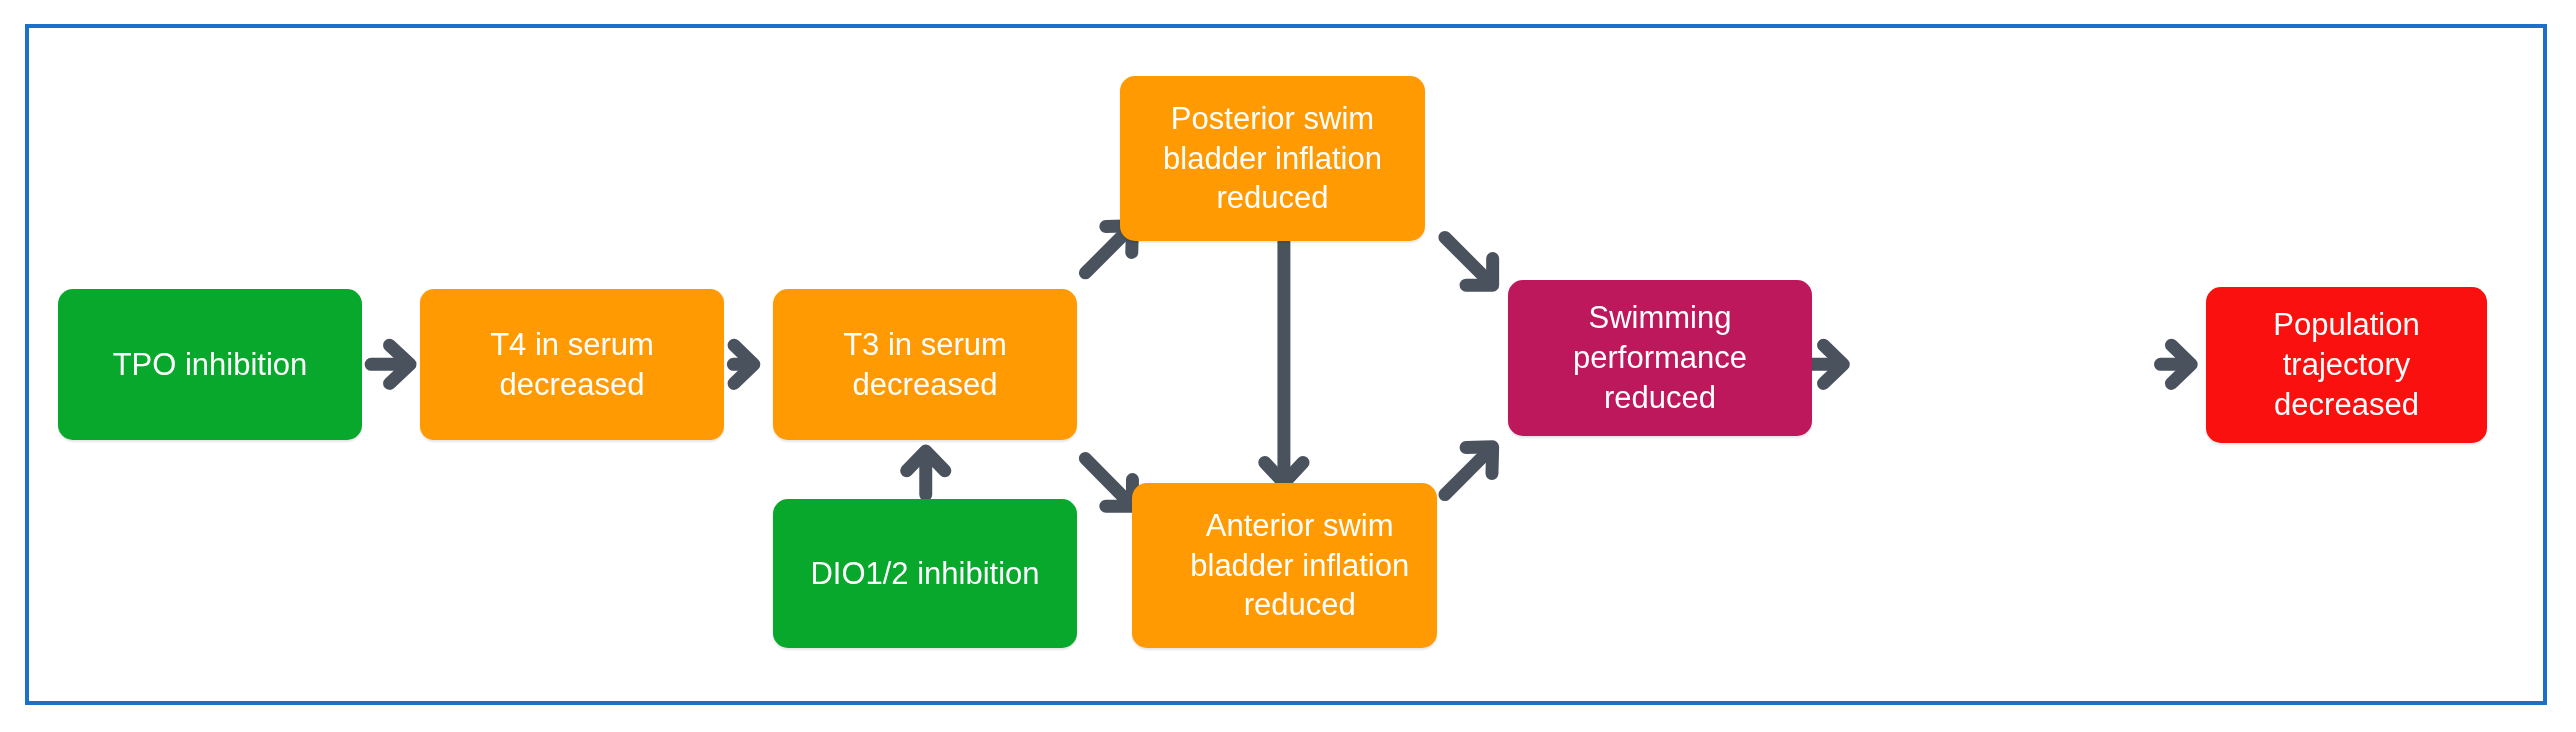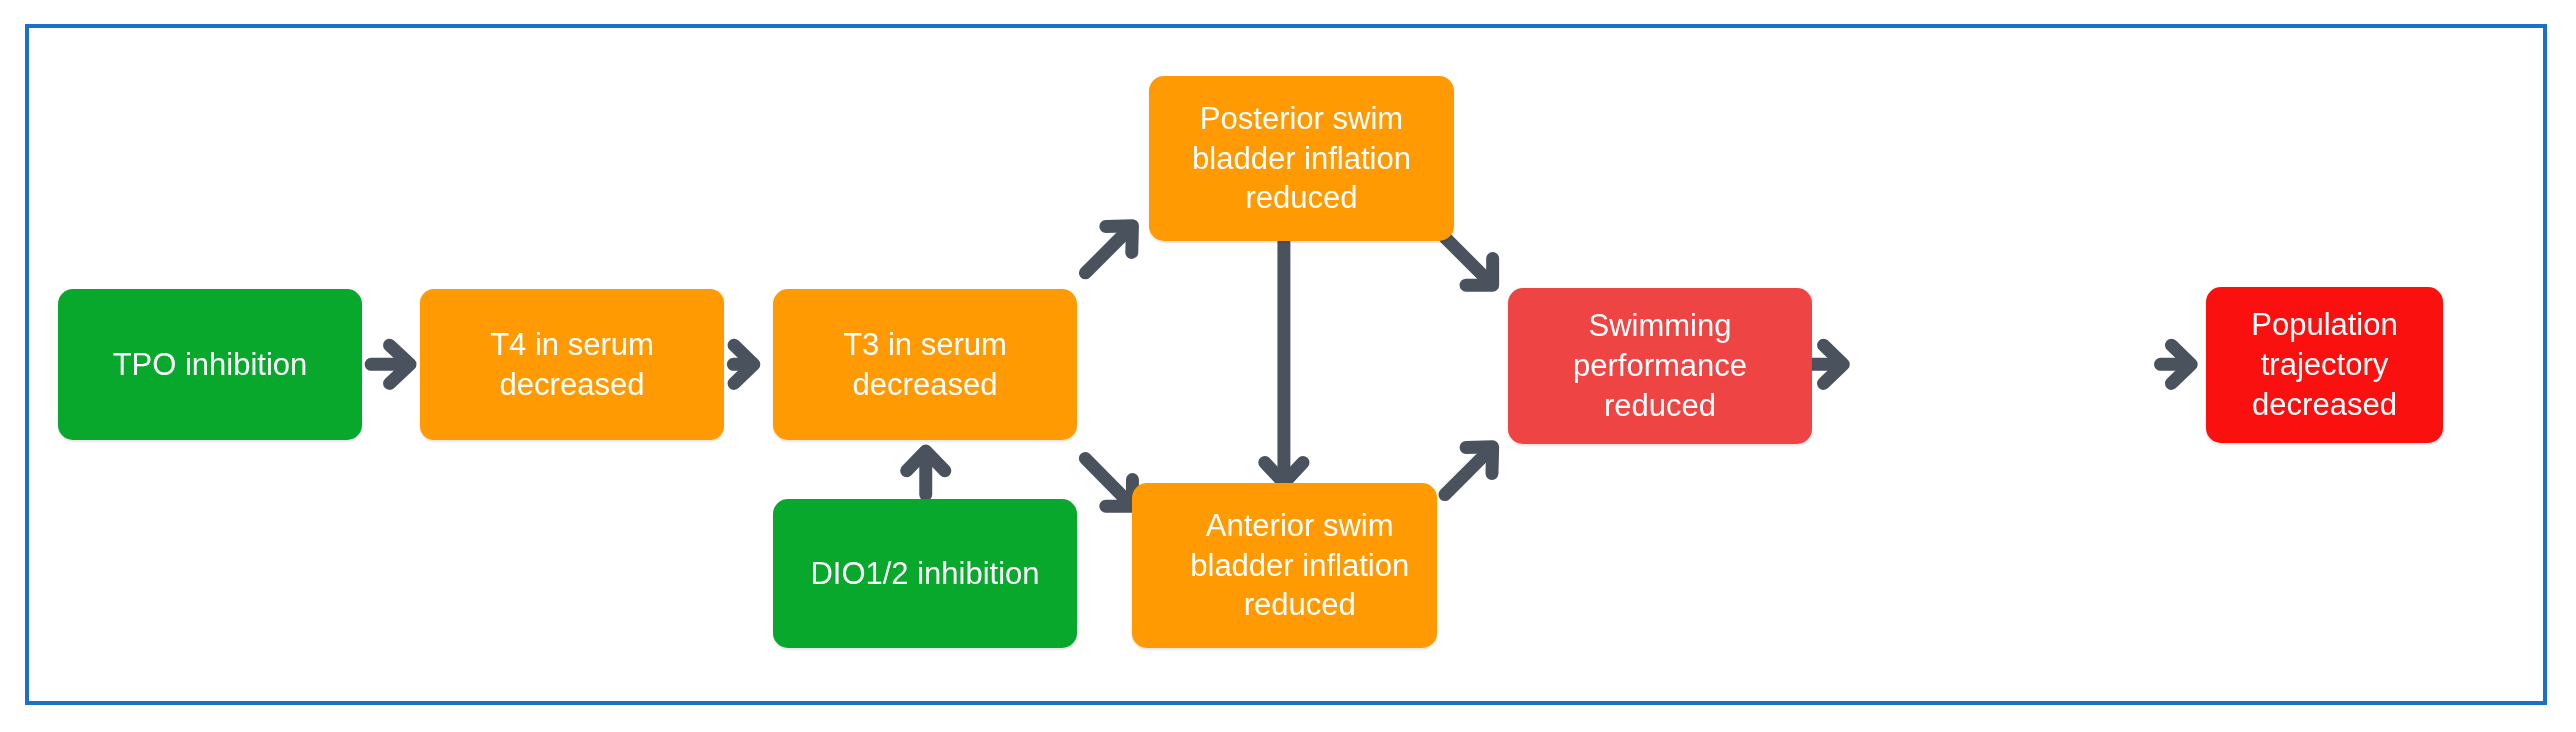--- a/index.html
+++ b/index.html
@@ -131,31 +131,31 @@
   </div>
 
   <div class="node" style="left:773px; top:289px; width:304px; height:151px; background:#ff9a03;">
     <span>T3 in serum<br>decreased</span>
   </div>
 
   <div class="node" style="left:773px; top:499px; width:304px; height:149px; background:#07a82b;text-align:center;">
     <span>DIO1/2 inhibition</span>
   </div>
 
-  <div class="node" style="left:1149px; top:76px; width:305px; height:165px; background:#ff9a03;">
+  <div class="node" style="left:1120px; top:76px; width:305px; height:165px; background:#ff9a03;">
     <span>Posterior swim<br>bladder inflation<br>reduced</span>
   </div>
 
   <div class="node" style="left:1132px; top:483px; width:305px; height:165px; background:#ff9a03;padding-left:40px;">
     <span>Anterior swim<br>bladder inflation<br>reduced</span>
   </div>
 
-  <div class="node" style="left:1508px; top:288px; width:304px; height:156px; background:#ef4444;">
+  <div class="node" style="left:1508px; top:280px; width:304px; height:156px; background:#be185d;">
     <span>Swimming<br>performance<br>reduced</span>
   </div>
 
 
-  <div class="node" style="left:2206px; top:287px; width:237px; height:156px; background:#fb1010;">
+  <div class="node" style="left:2206px; top:287px; width:281px; height:156px; background:#fb1010;">
     <span>Population<br>trajectory<br>decreased</span>
   </div>
 
 </div>
 
 
 </body></html>

